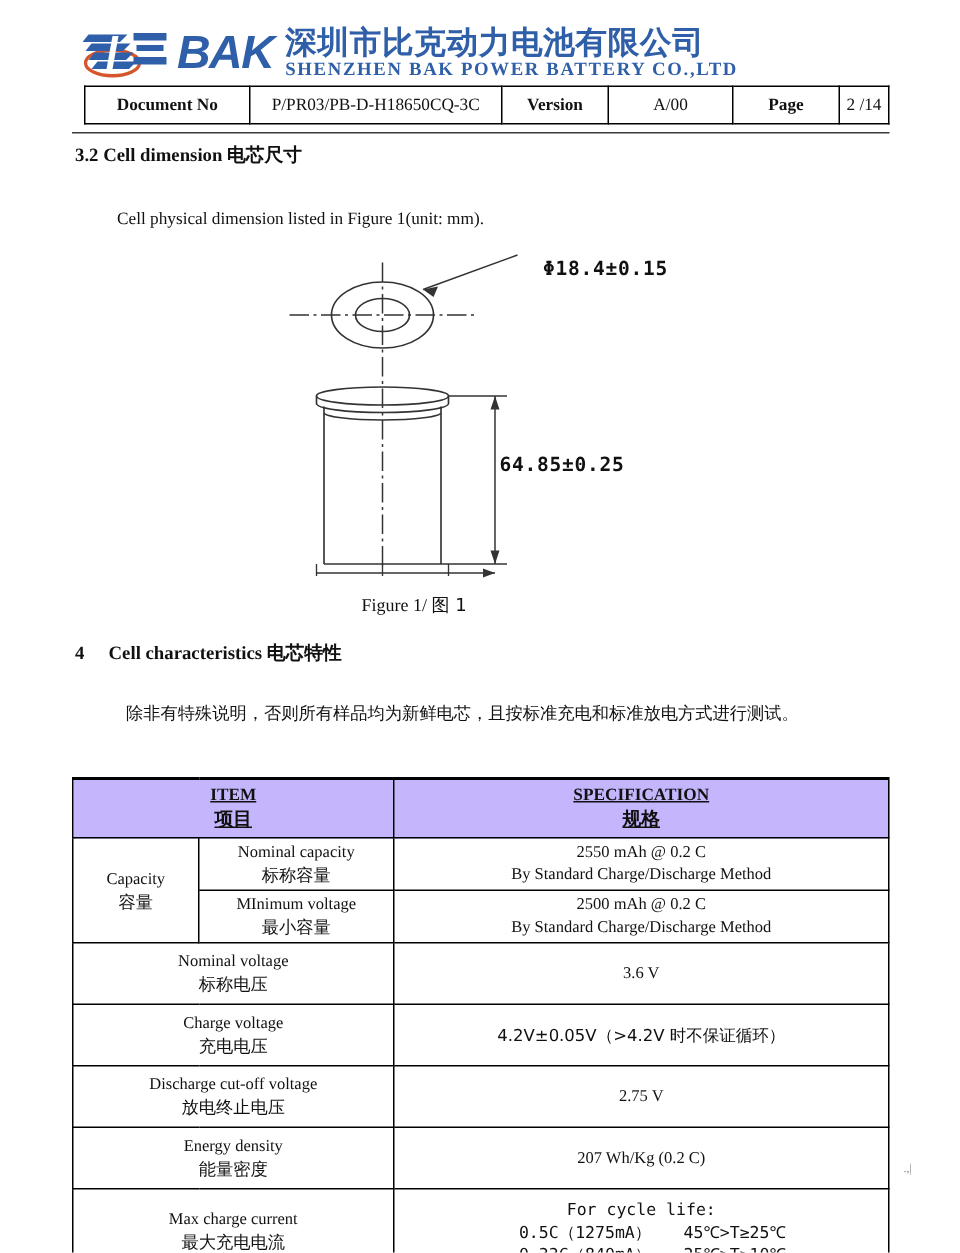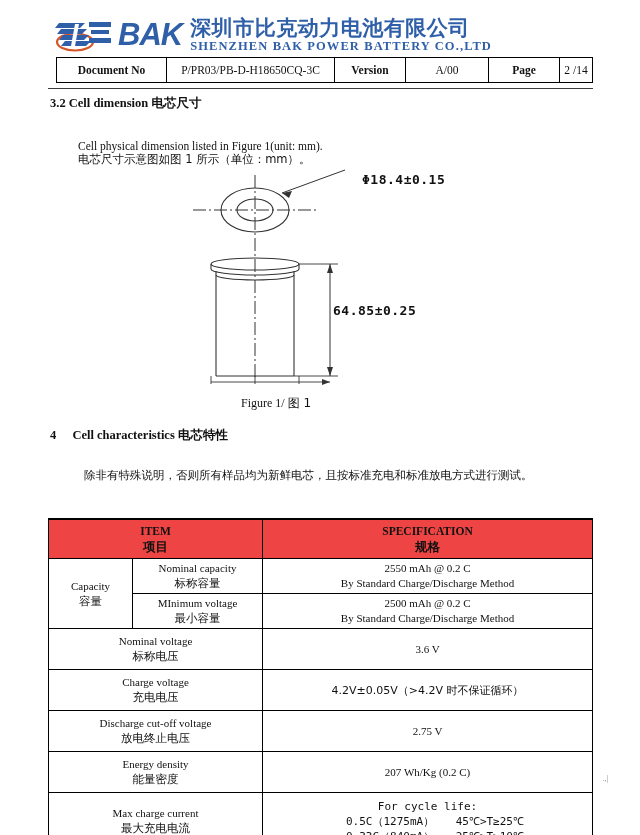--- a/index.html
+++ b/index.html
@@ -134,24 +134,25 @@
   }
   .spec td,.spec th{
     border:1px solid #000;
     padding:2px 3px;
     vertical-align:middle;
     font-size:11px;
     text-align:center;
     line-height:15px;
   }
   .spec thead td{
-    background:#ef4444;
+    background:#c4b5fd;
     font-weight:bold;
     font-size:11.5px;
     height:34px;
+    text-decoration:underline;
   }
   .spec thead .cn{font-size:12.5px;}
   .tb-outer{border-top:2.2px solid #000;}
   .tb-bottom td{border-bottom:2.2px solid #000;}
   .cell-2line{line-height:16px;}
   .mono{
     font-family:"DejaVu Sans Mono", monospace;
     font-size:10.5px;
     text-align:left;
     line-height:16px;
@@ -214,21 +215,20 @@
 
   <div class="rule"></div>
 
   <div class="h-sec h32">
     <span>3.2</span>
     <span>Cell dimension</span>
     <span class="cn">电芯尺寸</span>
   </div>
 
   <div class="para p1">Cell physical dimension listed in Figure 1(unit: mm).</div>
-  <div class="para p2">电芯尺寸示意图如图 1 所示（单位：mm）。</div>
 
   <div class="figure">
     <svg width="290" height="240" viewBox="0 0 290 240">
 
       <line x1="13" y1="45" x2="137" y2="45" stroke="#333" stroke-width="1" stroke-dasharray="13,3,2,3"></line>
 
       <line x1="75" y1="10" x2="75" y2="212" stroke="#333" stroke-width="1" stroke-dasharray="13,3,2,3"></line>
 
       <ellipse cx="75" cy="45" rx="34" ry="22" fill="none" stroke="#333" stroke-width="1.1"></ellipse>
 

